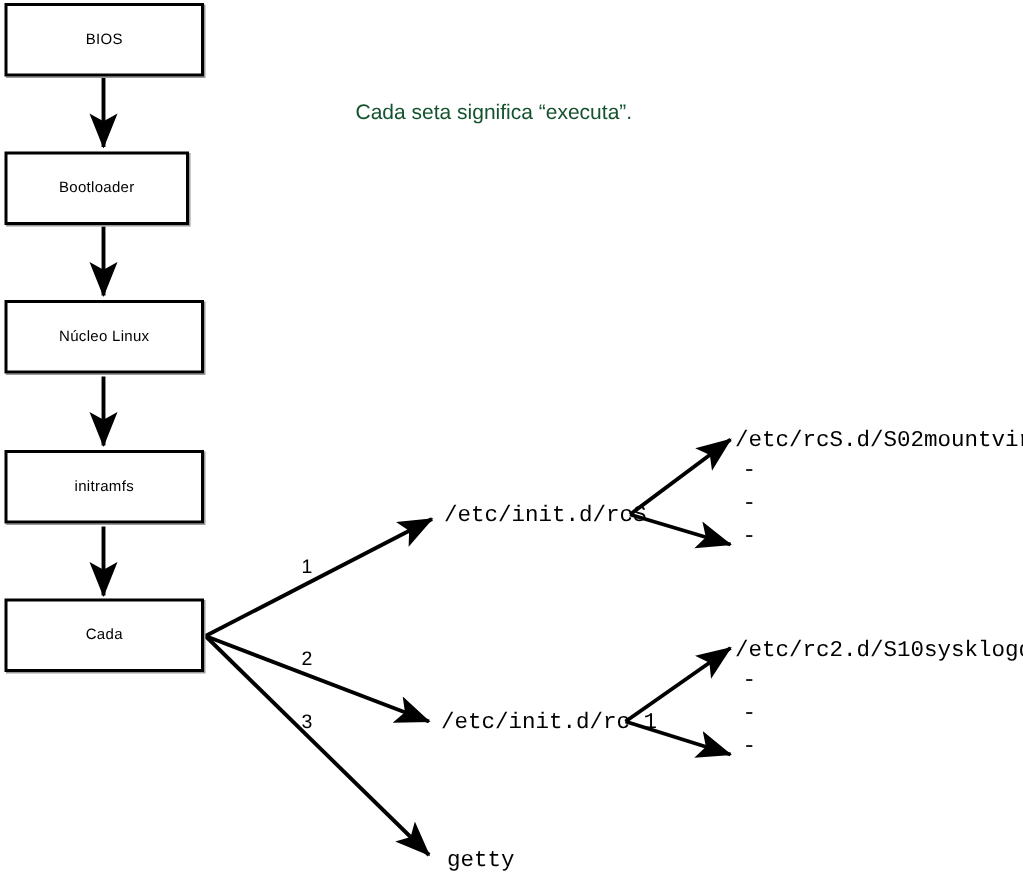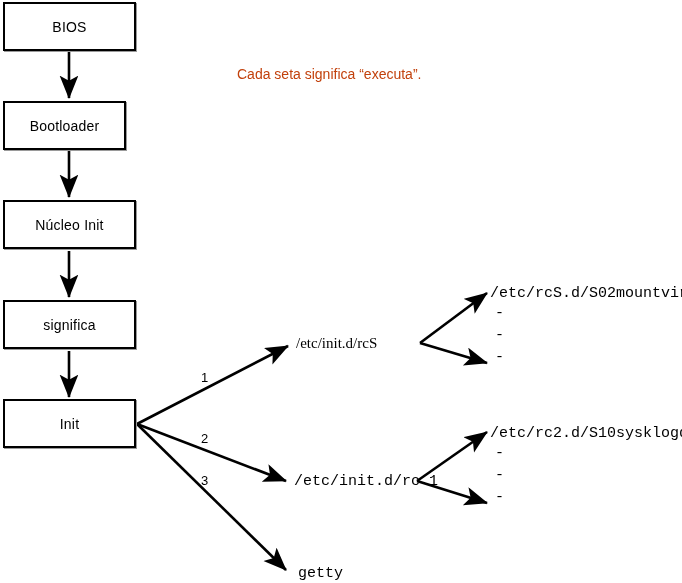--- a/index.html
+++ b/index.html
@@ -25,37 +25,37 @@
   .node-box {
     position: absolute;
     box-sizing: border-box;
     border: 2px solid #000000;
     background: #ffffff;
     box-shadow: 1px 1px 0 0 #9a9a9a;
     display: flex;
     align-items: center;
     justify-content: center;
     font-family: "Liberation Sans", sans-serif;
-    font-size: 14px;
+    font-size: 10px;
     color: #000000;
     letter-spacing: 0.2px;
   }
   .mono-label {
     position: absolute;
     font-family: "Liberation Mono", monospace;
     font-size: 15px;
     color: #000000;
     white-space: pre;
     line-height: 1;
   }
   .sans-label {
     position: absolute;
     font-family: "Liberation Sans", sans-serif;
     font-size: 14px;
-    color: #c2410c;
+    color: #14532d;
     white-space: pre;
     line-height: 1;
   }
   .branch-num {
     position: absolute;
     font-family: "Liberation Sans", sans-serif;
     font-size: 13px;
     color: #000000;
     line-height: 1;
   }
@@ -98,38 +98,38 @@
 
   <div class="node-box" style="left:3px; top:2px; width:133px; height:49px;">
     <span>BIOS</span>
   </div>
 
   <div class="node-box" style="left:3px; top:101px; width:123px; height:49px;">
     <span>Bootloader</span>
   </div>
 
   <div class="node-box" style="left:3px; top:200px; width:133px; height:49px;">
-    <span>Núcleo Init</span>
+    <span>Núcleo Linux</span>
   </div>
 
   <div class="node-box" style="left:3px; top:300px; width:133px; height:49px;">
-    <span>significa</span>
+    <span>initramfs</span>
   </div>
 
   <div class="node-box" style="left:3px; top:399px; width:133px; height:49px;">
-    <span>Init</span>
+    <span>Cada</span>
   </div>
 
   <div class="sans-label" style="left:237px; top:67px;">Cada seta significa “executa”.</div>
 
   <div class="branch-num" style="left:201px; top:371px;">1</div>
   <div class="branch-num" style="left:201px; top:432px;">2</div>
   <div class="branch-num" style="left:201px; top:474px;">3</div>
 
-  <div class="mono-label" style="left:296px; top:336px;font-family:Liberation Serif, serif;">/etc/init.d/rcS</div>
+  <div class="mono-label" style="left:296px; top:336px;">/etc/init.d/rcS</div>
 
   <div class="mono-label" style="left:294px; top:474px;">/etc/init.d/rc 1</div>
 
   <div class="mono-label" style="left:298px; top:566px;">getty</div>
 
   <div class="mono-label" style="left:490px; top:286px;">/etc/rcS.d/S02mountvirtfs</div>
   <div class="ellipsis-col" style="left:495px; top:303px;">-
 -
 -</div>
 

